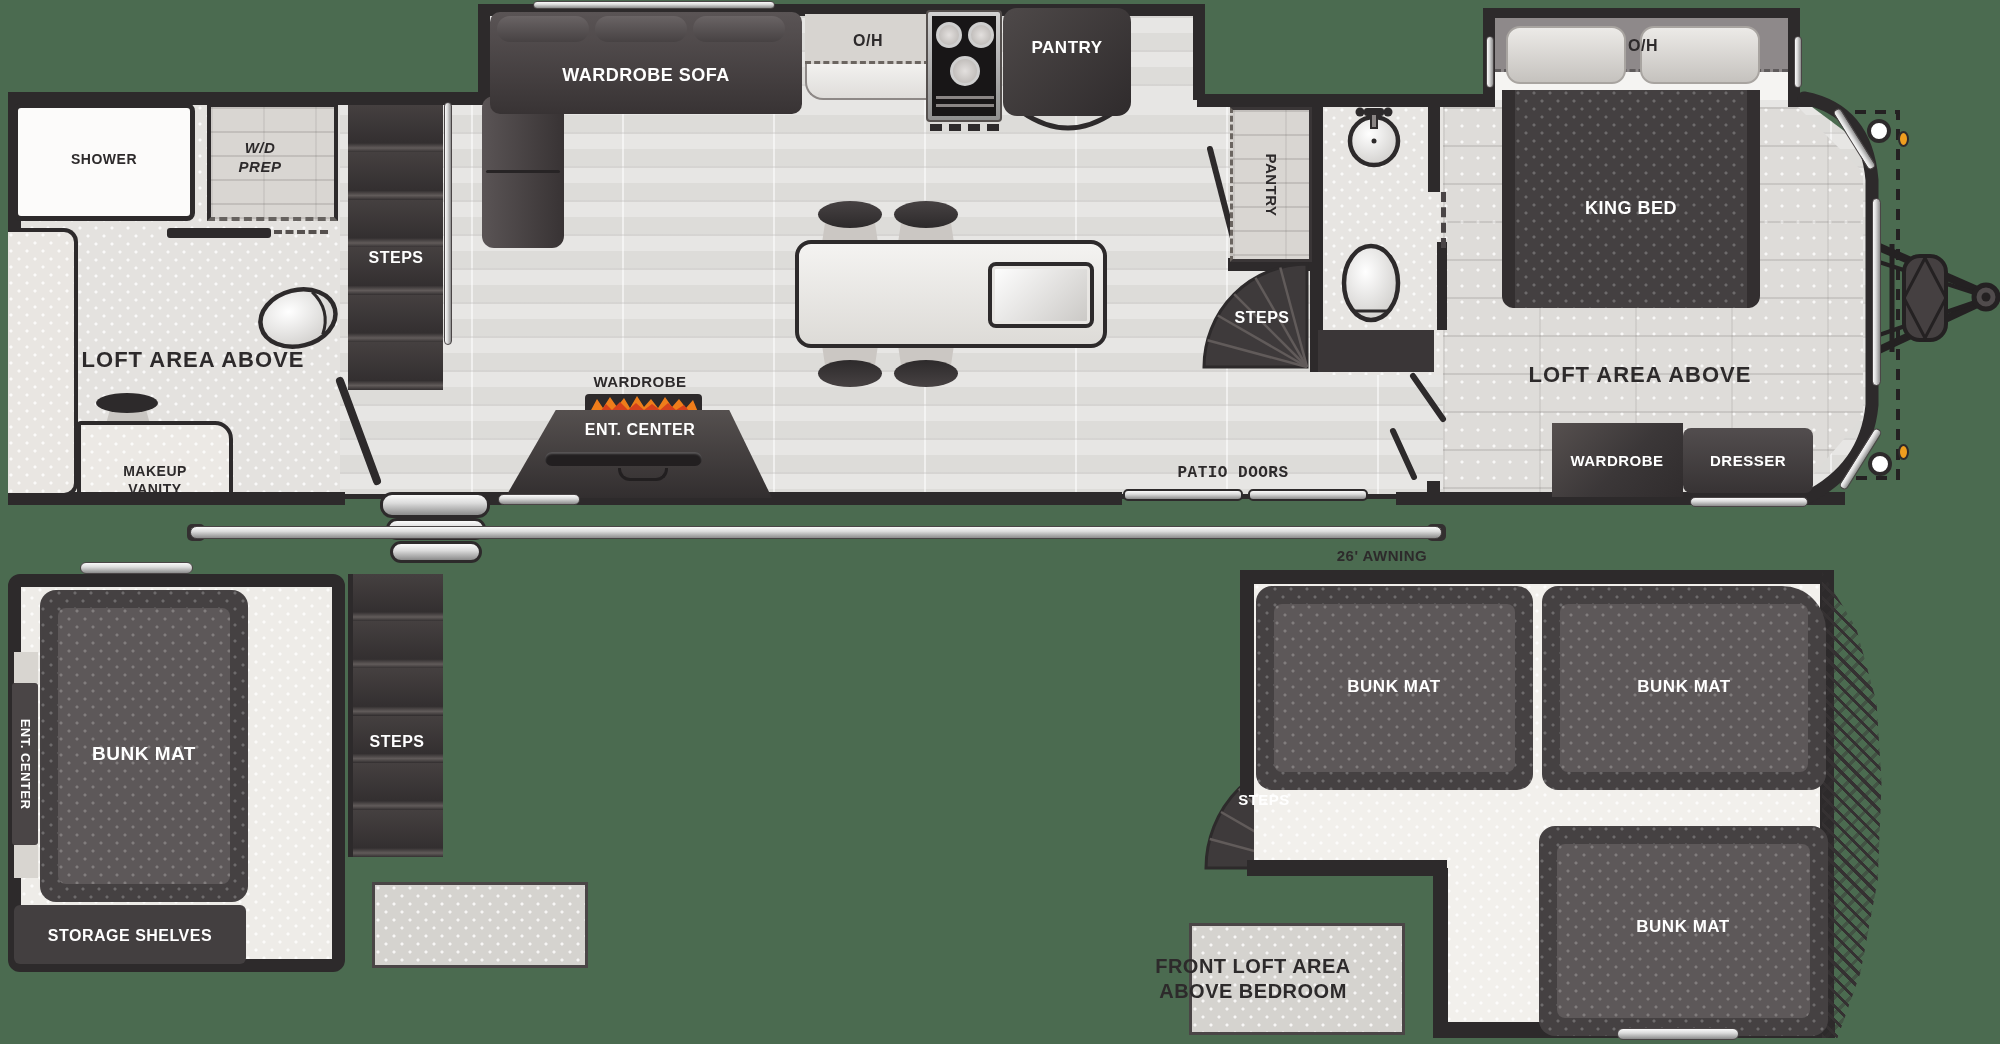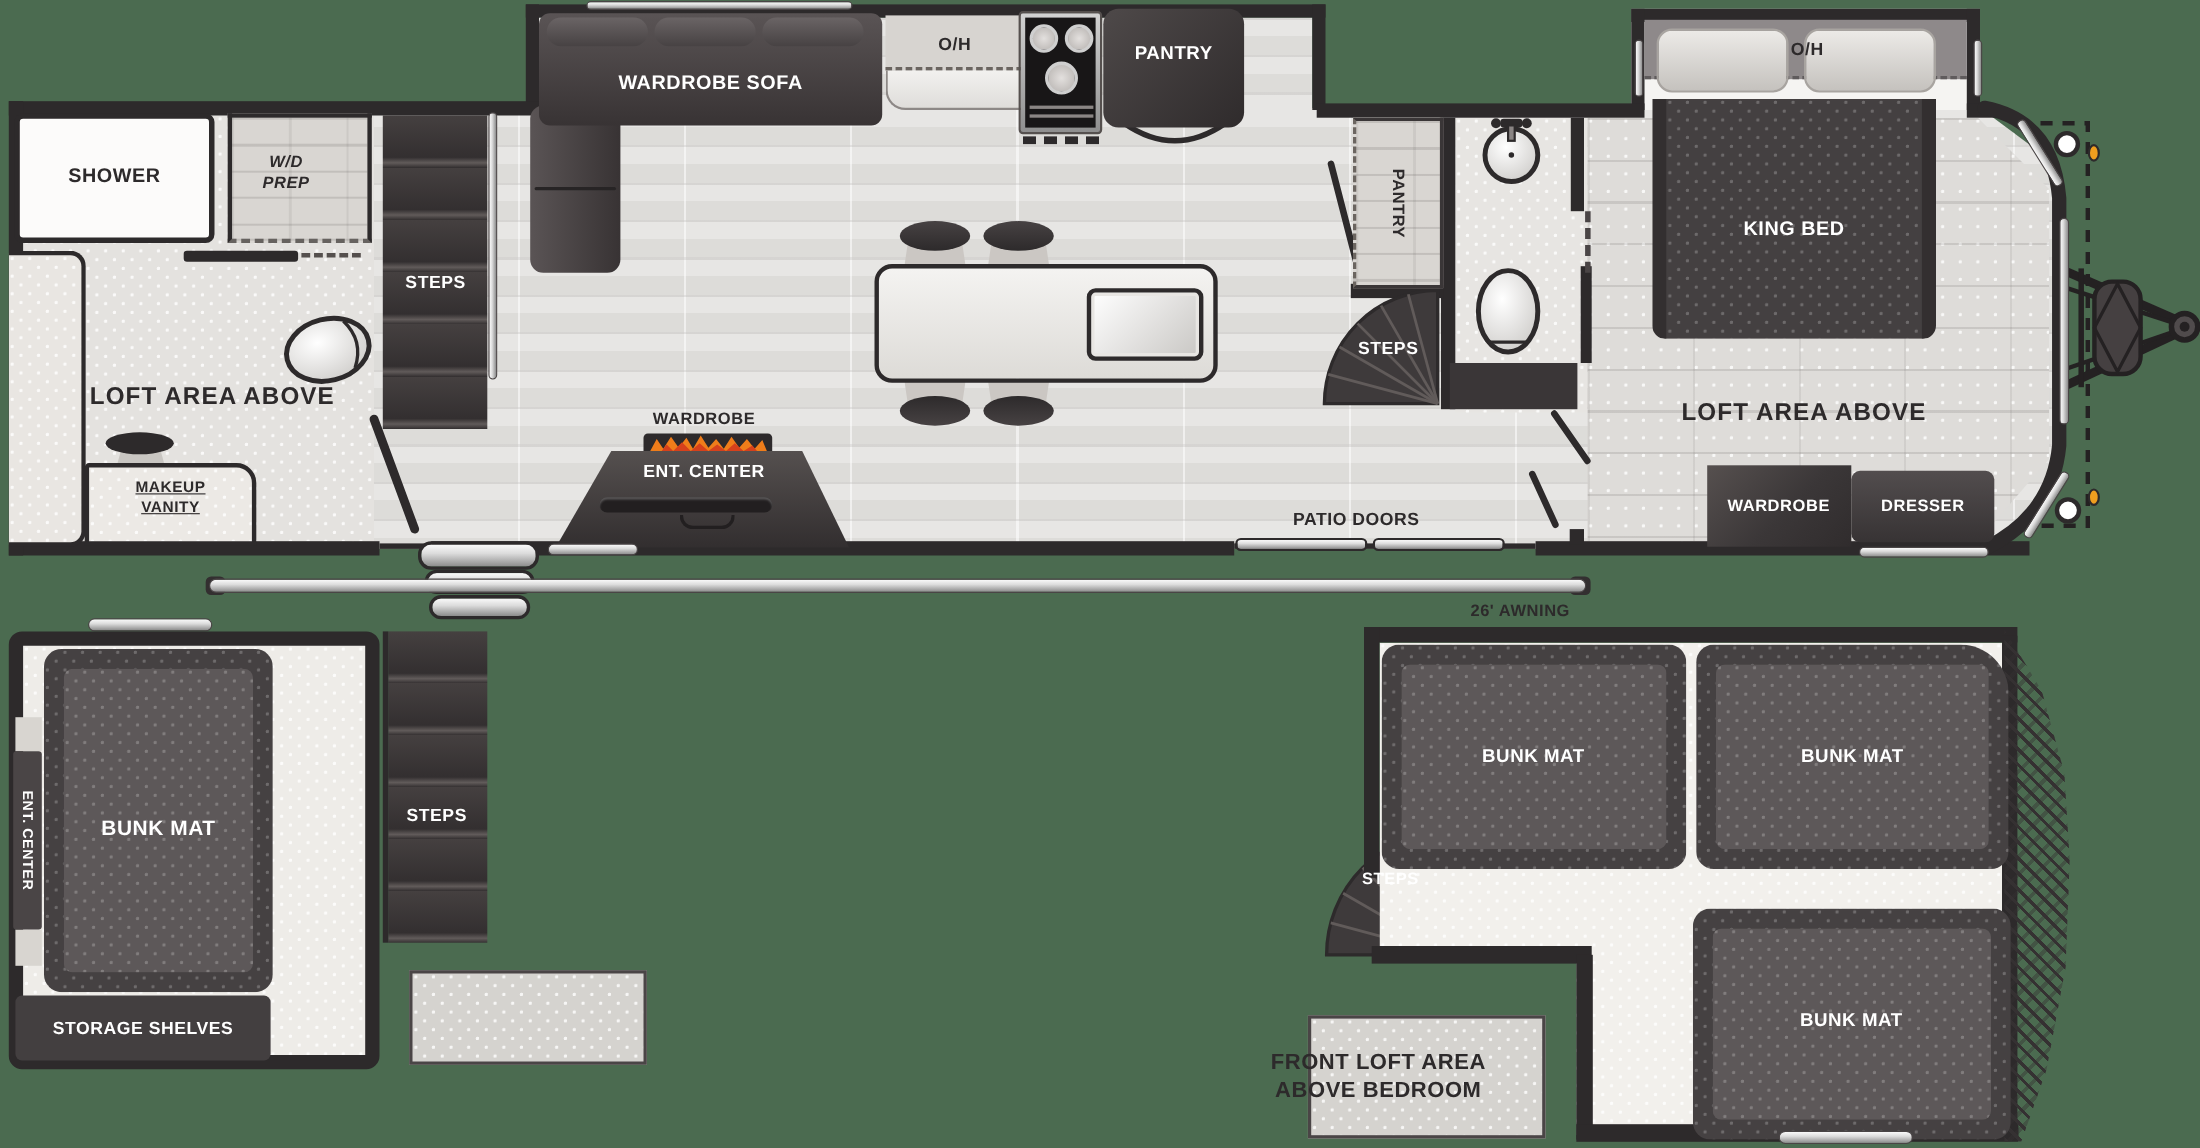--- a/index.html
+++ b/index.html
@@ -292,33 +292,33 @@
               clip-path:polygon(0 0,55% 12%,88% 28%,96% 45%,90% 66%,62% 86%,25% 100%,0 100%);"></div>
   <div class="abs darkdots" style="left:1256px;top:586px;width:277px;height:204px;background-color:#454142;border-radius:16px;"></div>
   <div class="abs darkdots" style="left:1274px;top:604px;width:241px;height:168px;background-color:#5d5859;border-radius:8px;"></div>
   <div class="abs darkdots" style="left:1542px;top:586px;width:284px;height:204px;background-color:#454142;border-radius:16px 44px 16px 16px;"></div>
   <div class="abs darkdots" style="left:1560px;top:604px;width:248px;height:168px;background-color:#5d5859;border-radius:8px;"></div>
   <div class="abs darkdots" style="left:1539px;top:826px;width:289px;height:210px;background-color:#454142;border-radius:16px;"></div>
   <div class="abs darkdots" style="left:1557px;top:844px;width:253px;height:174px;background-color:#5d5859;border-radius:8px;"></div>
   <div class="abs silver" style="left:1617px;top:1028px;width:122px;height:12px;"></div>
   <div class="abs caption dots" style="left:1189px;top:923px;width:216px;height:112px;"></div>
 
-  <div class="lbl" style="left:104px;top:160px;font-size:18px;">SHOWER</div>
+  <div class="lbl" style="left:104px;top:160px;font-size:14px;">SHOWER</div>
   <div class="lbl" style="left:260px;top:158px;font-size:15px;font-style:italic;">W/D
 PREP</div>
   <div class="lbl w" style="left:396px;top:258px;font-size:16px;">STEPS</div>
   <div class="lbl" style="left:193px;top:360px;font-size:22px;letter-spacing:1px;">LOFT AREA ABOVE</div>
-  <div class="lbl" style="left:155px;top:452px;font-size:14px;text-decoration:underline;">MAKEUP
+  <div class="lbl" style="left:155px;top:480px;font-size:14px;">MAKEUP
 VANITY</div>
   <div class="lbl w" style="left:646px;top:75px;font-size:18px;">WARDROBE SOFA</div>
   <div class="lbl" style="left:868px;top:41px;font-size:16px;">O/H</div>
   <div class="lbl w" style="left:1067px;top:48px;font-size:17px;">PANTRY</div>
   <div class="lbl" style="left:640px;top:382px;font-size:15px;">WARDROBE</div>
   <div class="lbl w" style="left:640px;top:430px;font-size:16px;">ENT. CENTER</div>
-  <div class="lbl" style="left:1233px;top:473px;font-size:16px;">PATIO DOORS</div>
+  <div class="lbl" style="left:1233px;top:473px;font-size:16px;font-family:Liberation Mono, monospace;">PATIO DOORS</div>
   <div class="vlbl" style="left:1271px;top:185px;font-size:15px;font-weight:bold;">PANTRY</div>
   <div class="lbl w" style="left:1262px;top:318px;font-size:16px;">STEPS</div>
   <div class="lbl" style="left:1643px;top:46px;font-size:16px;">O/H</div>
   <div class="lbl w" style="left:1631px;top:208px;font-size:18px;">KING BED</div>
   <div class="lbl" style="left:1640px;top:375px;font-size:22px;letter-spacing:1px;">LOFT AREA ABOVE</div>
   <div class="lbl w" style="left:1617px;top:461px;font-size:15px;">WARDROBE</div>
   <div class="lbl w" style="left:1748px;top:461px;font-size:15px;">DRESSER</div>
   <div class="lbl" style="left:1382px;top:556px;font-size:15px;">26' AWNING</div>
 
   <div class="vlbl w" style="left:25px;top:764px;font-size:13px;color:#fff;font-weight:bold;">ENT. CENTER</div>

